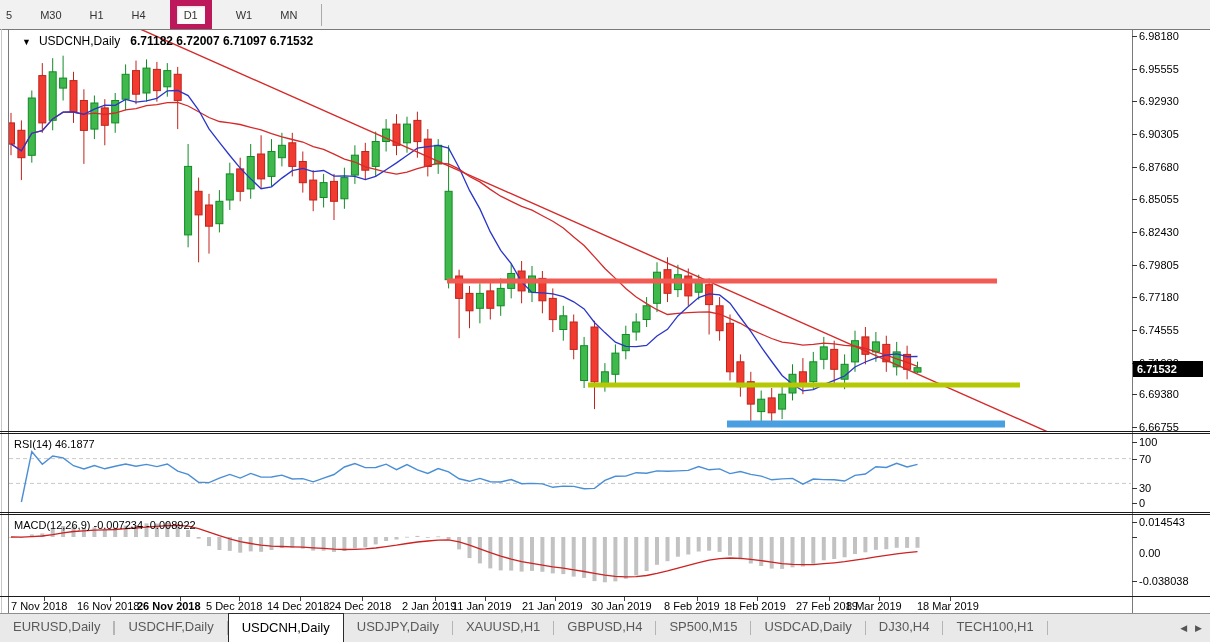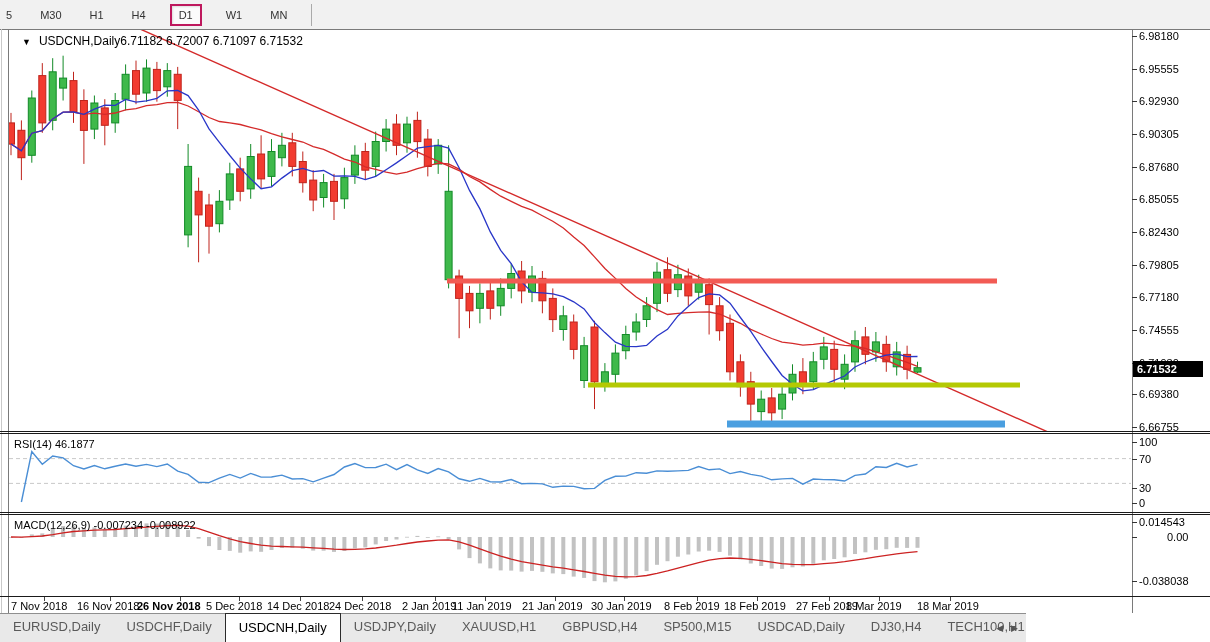--- a/index.html
+++ b/index.html
@@ -3,43 +3,43 @@
 <meta charset="utf-8">
 <style>
   html,body{margin:0;padding:0;background:#d4d4d4;}
   #win{position:relative;width:1210px;height:642px;background:#fff;overflow:hidden;
        font-family:"Liberation Sans","DejaVu Sans",sans-serif;-webkit-font-smoothing:none;}
   
   #toolbar{position:absolute;left:0;top:0;width:1210px;height:29px;background:#f1f1f1;
            display:flex;align-items:center;font-size:11px;color:#333;}
   .tf{display:inline-block;margin-left:20px;padding:3px 4px;cursor:default;}
   .tf.first{margin-left:2px;}
-  .tf.active{border:2px solid #be185d;background:#fbfbfb;box-shadow:inset 1px 1px 2px rgba(0,0,0,.12);padding:3px 7px;}
+  .tf.active{border:7px solid #be185d;background:#fbfbfb;box-shadow:inset 1px 1px 2px rgba(0,0,0,.12);padding:3px 7px;}
   .tbsep{width:1px;height:22px;background:#aaa;margin-left:20px;}
   
   .hline,.vline{position:absolute;background:#7a7a7a;}
   .split{position:absolute;background:#1a1a1a;}
   
   .svgwrap{position:absolute;left:9px;background:#fff;}
   
   #title{position:absolute;left:22px;top:34px;font-size:12px;color:#000;white-space:nowrap;}
   #title .tri{font-size:9px;margin-right:8px;color:#000;}
-  #title b{font-weight:normal;}
+  #title b{font-weight:bold;margin-left:10px;}
   .indlabel{position:absolute;left:14px;font-size:11px;color:#000;white-space:nowrap;}
   
   .pricelab{position:absolute;left:1139px;font-size:11px;color:#000;transform:translateY(-50%);white-space:nowrap;}
   .tickmark{position:absolute;left:1132px;width:5px;height:1px;background:#333;}
   #badge{position:absolute;left:1133px;top:361px;width:66px;height:16px;background:#000;color:#fff;
          font-size:11px;font-weight:bold;line-height:16px;padding-left:4px;}
   
   #dates{position:absolute;left:9px;top:597px;width:1123px;height:16px;background:#fff;}
   .datelab{position:absolute;top:3px;font-size:11px;color:#000;white-space:nowrap;}
   .datetick{position:absolute;top:0;width:1px;height:4px;background:#444;}
   
-  #tabbar{position:absolute;left:0;top:613px;width:1026px;height:29px;background:#e9e9e9;
+  #tabbar{position:absolute;left:0;top:613px;width:1210px;height:29px;background:#e9e9e9;
           border-top:1px solid #8f8f8f;display:flex;align-items:stretch;font-size:13px;color:#5a5a5a;box-sizing:border-box;}
   .tab{padding:0 13px;line-height:26px;white-space:nowrap;cursor:default;}
   .tab.active{background:#fff;border:1px solid #2b2b2b;border-bottom:none;color:#000;margin-top:-1px;line-height:27px;}
   .tsep{width:1px;height:14px;background:#b5b5b5;align-self:center;}
   #tabscroll{position:absolute;right:4px;top:0;height:28px;display:flex;align-items:center;gap:8px;
              font-size:9px;color:#555;padding:0 4px;}
 </style>
 </head>
 <body>
 
@@ -401,21 +401,21 @@
       <div class="pricelab" style="top: 442px;">100</div>
       <div class="tickmark" style="top: 459px;"></div>
       <div class="pricelab" style="top: 459px;">70</div>
       <div class="tickmark" style="top: 488px;"></div>
       <div class="pricelab" style="top: 488px;">30</div>
       <div class="tickmark" style="top: 503px;"></div>
       <div class="pricelab" style="top: 503px;">0</div>
       <div class="tickmark" style="top: 522px;"></div>
       <div class="pricelab" style="top: 522px;">0.014543</div>
       <div class="tickmark" style="top: 537px;"></div>
-      <div class="pricelab" style="top: 537px; margin-left: 28px;">0.00</div>
+      <div class="pricelab" style="top: 553px;">0.00</div>
       <div class="tickmark" style="top: 581px;"></div>
       <div class="pricelab" style="top: 581px;">-0.038038</div>
     </div>
   <div id="badge">6.71532</div>
 
   <div id="dates">
       <div class="datetick" style="left: 35px;"></div>
       <div class="datelab" style="left: 2px;">7 Nov 2018</div>
       <div class="datetick" style="left: 101px;"></div>
       <div class="datelab" style="left: 68px;">16 Nov 2018</div>

